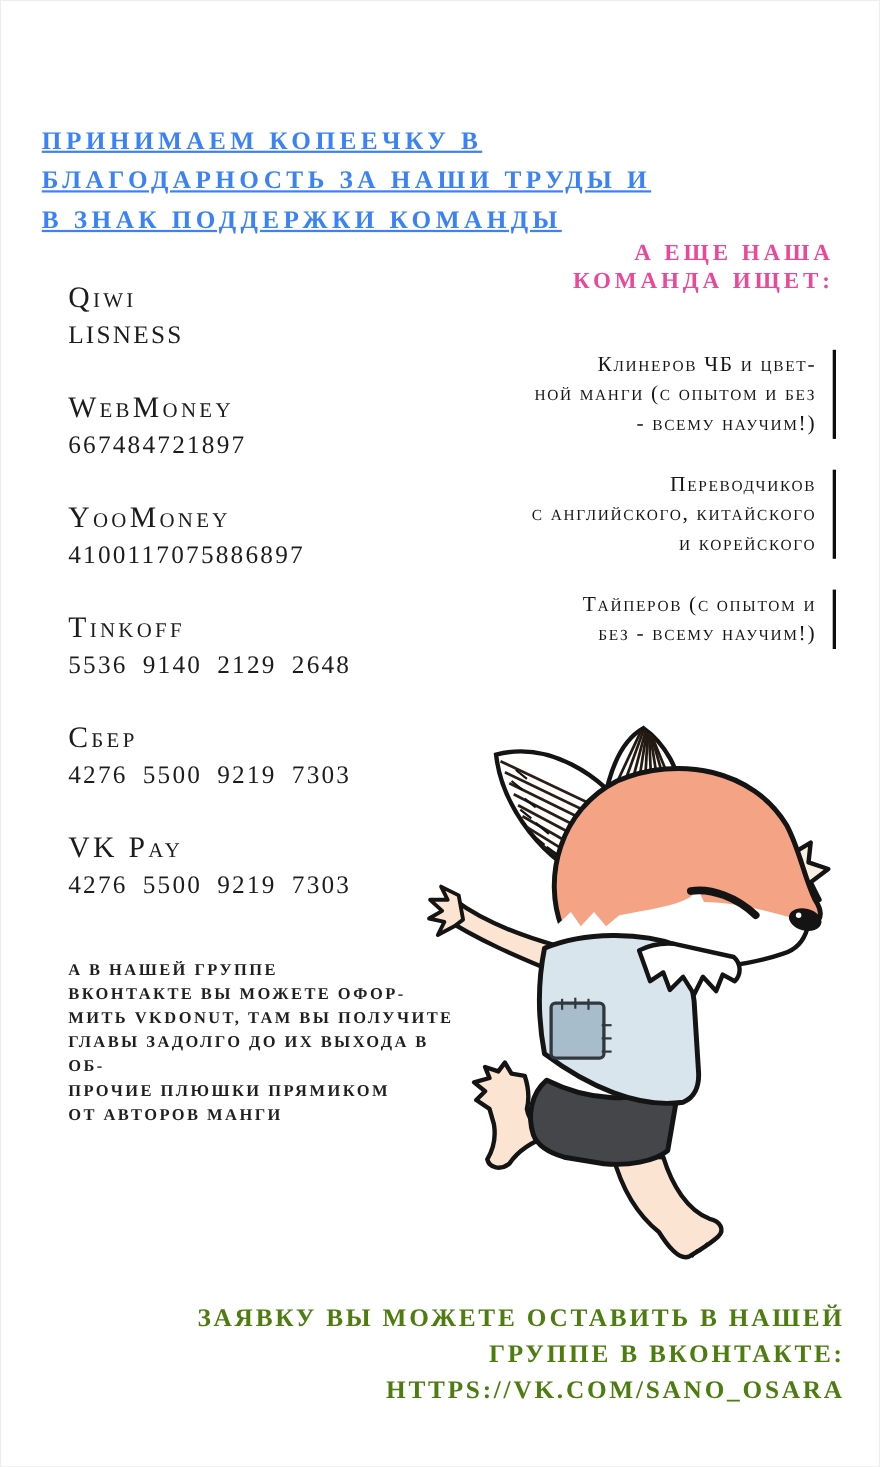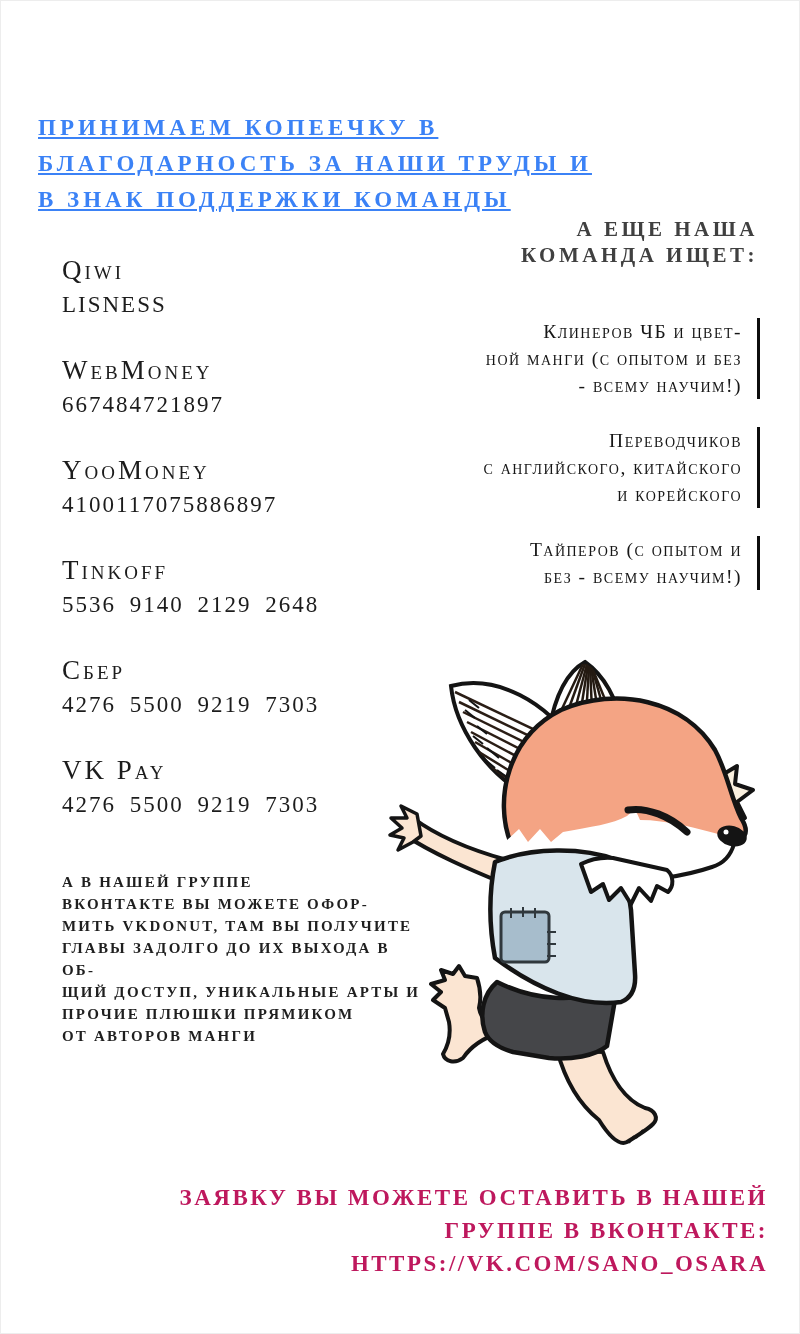--- a/index.html
+++ b/index.html
@@ -10,21 +10,21 @@
     box-shadow:inset 0 0 0 1px #ededed;
   }
   
   .main-heading{
     position:absolute;left:38px;top:110px;width:600px;
     font-size:23px;font-weight:bold;color:#3b82f6;
     letter-spacing:4px;line-height:36px;text-decoration:underline;
   }
   .recruit-heading{
     position:absolute;right:42px;top:216px;width:360px;
-    text-align:right;font-size:21px;font-weight:bold;color:#404040;
+    text-align:right;font-size:21px;font-weight:bold;color:#ec4899;
     letter-spacing:3.5px;line-height:26px;
   }
   
   .payments{position:absolute;left:62px;top:254px;width:330px;}
   .payment{margin-bottom:32px;color:#1c1c1c;}
   .payment .name{
     font-variant:small-caps;font-size:27px;line-height:32px;letter-spacing:3px;
   }
   .payment .account{
     font-size:23px;line-height:34px;letter-spacing:2px;word-spacing:6px;margin-top:2px;
@@ -38,21 +38,21 @@
   }
   
   .donut-note{
     position:absolute;left:62px;top:871px;width:360px;
     font-size:15px;font-weight:bold;color:#1f1f1f;
     letter-spacing:2.2px;line-height:22px;
   }
   
   .footer-note{
     position:absolute;right:32px;top:1181px;width:745px;
-    text-align:right;font-size:23px;font-weight:bold;color:#be185d;
+    text-align:right;font-size:23px;font-weight:bold;color:#4d7c0f;
     letter-spacing:2.5px;line-height:33px;
   }
   
   .mascot{position:absolute;left:385px;top:648px;width:400px;height:520px;}
 </style>
 </head>
 <body>
 
 <div class="page">
 
@@ -109,21 +109,20 @@
       <div>Тайперов (с опытом и</div>
       <div>без - всему научим!)</div>
     </div>
   </div>
 
   <div class="donut-note">
     <div>А В НАШЕЙ ГРУППЕ</div>
     <div>ВКОНТАКТЕ ВЫ МОЖЕТЕ ОФОР-</div>
     <div>МИТЬ VKDONUT, ТАМ ВЫ ПОЛУЧИТЕ</div>
     <div>ГЛАВЫ ЗАДОЛГО ДО ИХ ВЫХОДА В ОБ-</div>
-    <div>ЩИЙ ДОСТУП, УНИКАЛЬНЫЕ АРТЫ И</div>
     <div>ПРОЧИЕ ПЛЮШКИ ПРЯМИКОМ</div>
     <div>ОТ АВТОРОВ МАНГИ</div>
   </div>
 
   <svg class="mascot" viewBox="0 0 400 520" aria-hidden="true">
     <defs>
       <clipPath id="earL">
           <path d="M150 152 C98 126 70 76 66 38 C112 26 162 54 190 98 C196 118 188 138 170 148 Z"></path>
         </clipPath>
       <clipPath id="earR">

